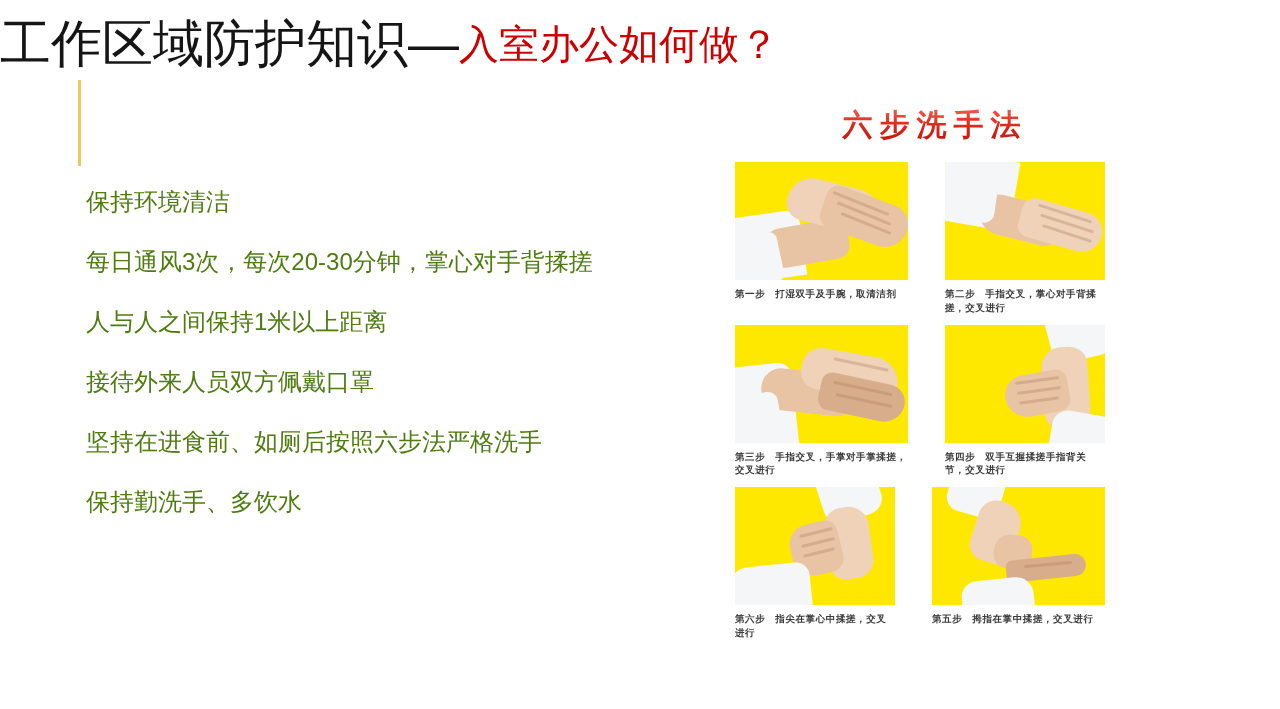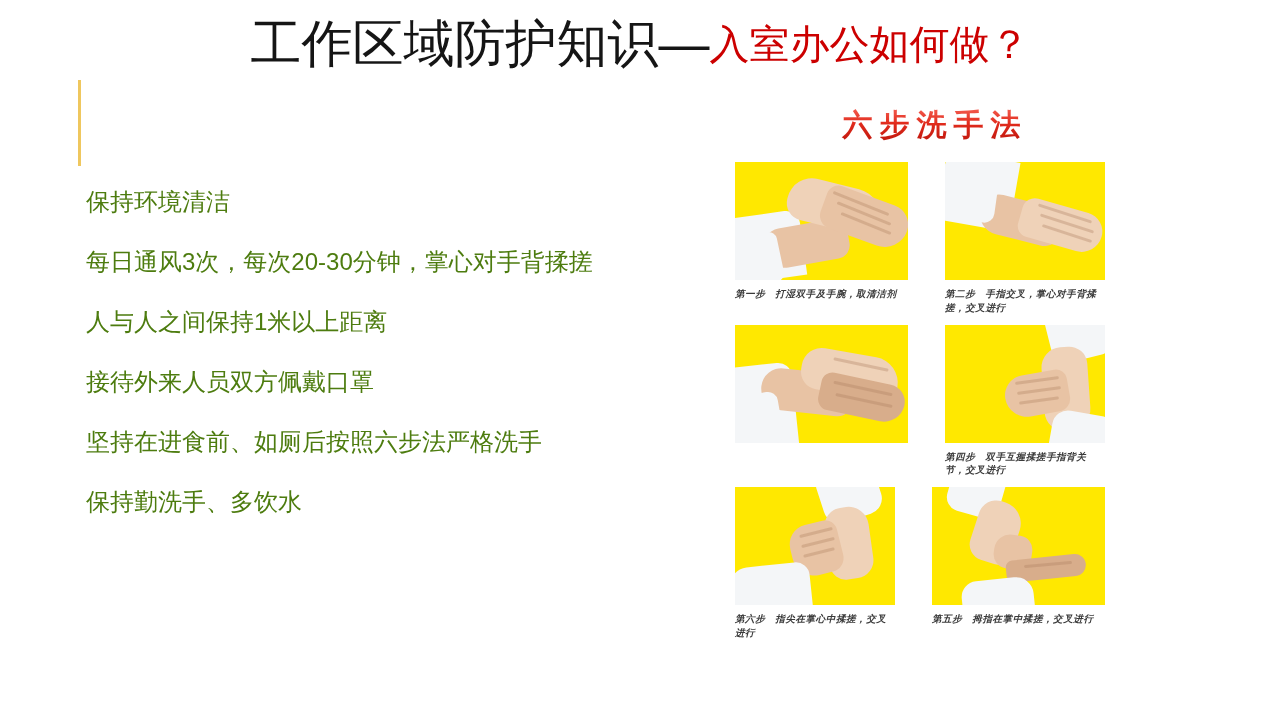--- a/index.html
+++ b/index.html
@@ -23,21 +23,21 @@
     height: 709px;
     background: #ffffff;
   }
 
   
   .title-block {
     position: absolute;
     left: 0;
     top: 14px;
     width: 1280px;
-    text-align: center;
+    text-align: left;
     white-space: nowrap;
   }
   .title-main {
     font-size: 51px;
     line-height: 1.12;
     color: #151515;
     letter-spacing: 0px;
     font-weight: 400;
   }
   .title-dash {
@@ -112,21 +112,20 @@
     top: 62px;
     width: 400px;
   }
   .grid-row {
     display: flex;
     gap: 37px;
     margin-bottom: 10px;
   }
   .cell {
     width: 173px;
-    font-style: italic;
   }
   .cell.narrow { width: 160px; }
 
   .photo {
     position: relative;
     height: 118px;
     background: #FFE800;
     overflow: hidden;
   }
   .photo.p2, .photo.p4, .photo.p6 { height: 118px; }
@@ -226,20 +225,23 @@
           <div class="photo p3">
             <div class="sleeve" style="left:-10px;top:40px;width:70px;height:82px;border-radius:6px 14px 0 0;transform:rotate(-6deg);"></div>
             <div class="skin" style="left:26px;top:46px;width:92px;height:42px;border-radius:22px 14px 16px 24px;transform:rotate(6deg);"></div>
             <div class="skin light" style="left:66px;top:28px;width:98px;height:42px;border-radius:20px 26px 16px 18px;transform:rotate(10deg);"></div>
             <div class="skin dark" style="left:84px;top:54px;width:86px;height:38px;border-radius:14px 22px 26px 14px;transform:rotate(12deg);"></div>
             <div class="shade" style="left:98px;top:38px;width:56px;height:3px;border-radius:2px;transform:rotate(12deg);"></div>
             <div class="shade" style="left:98px;top:62px;width:60px;height:3px;border-radius:2px;transform:rotate(12deg);"></div>
             <div class="shade" style="left:100px;top:74px;width:58px;height:3px;border-radius:2px;transform:rotate(12deg);"></div>
             <div class="sleeve" style="left:-12px;top:70px;width:58px;height:52px;border-radius:10px;transform:rotate(-10deg);"></div>
           </div>
+          <div class="caption">
+            <span class="step">第三步</span><span>手指交叉，手掌对手掌揉搓，交叉进行</span>
+          </div>
         </div>
 
         <div class="cell narrow">
           <div class="photo p4">
             <div class="sleeve" style="left:104px;top:-10px;width:64px;height:44px;border-radius:0 0 16px 18px;transform:rotate(-14deg);"></div>
             <div class="skin light" style="left:98px;top:22px;width:46px;height:84px;border-radius:20px 18px 22px 20px;transform:rotate(-4deg);"></div>
             <div class="skin" style="left:60px;top:48px;width:64px;height:42px;border-radius:22px 12px 14px 24px;transform:rotate(-10deg);"></div>
             <div class="shade" style="left:70px;top:54px;width:44px;height:3px;border-radius:2px;transform:rotate(-8deg);"></div>
             <div class="shade" style="left:72px;top:64px;width:44px;height:3px;border-radius:2px;transform:rotate(-8deg);"></div>
             <div class="shade" style="left:74px;top:74px;width:40px;height:3px;border-radius:2px;transform:rotate(-8deg);"></div>

